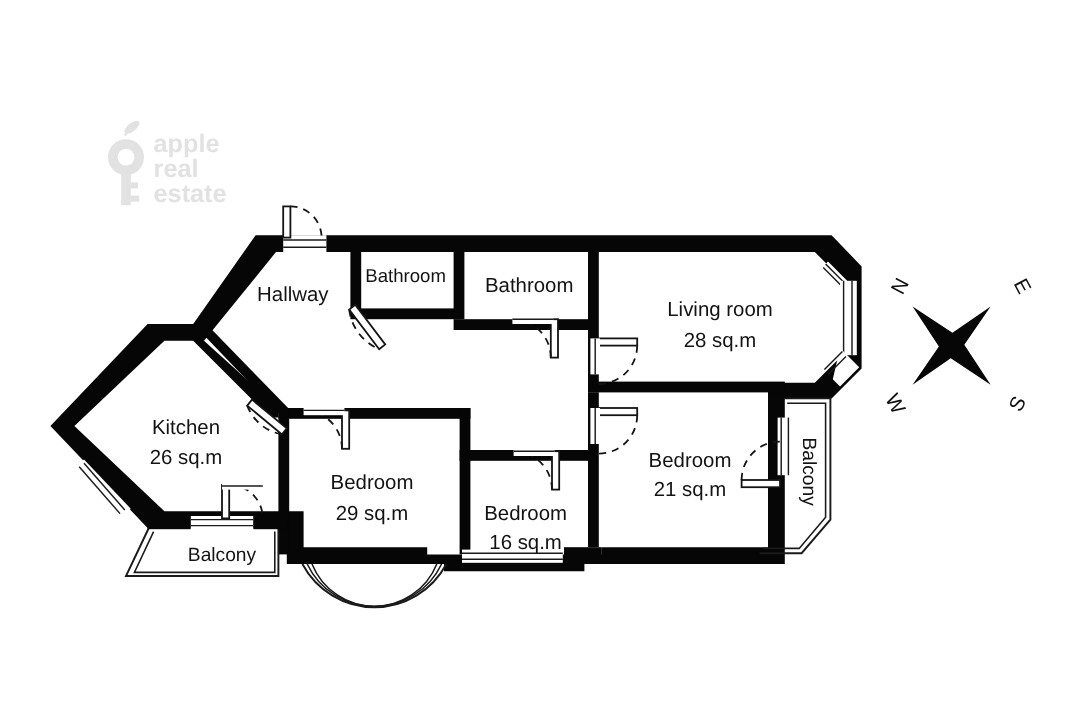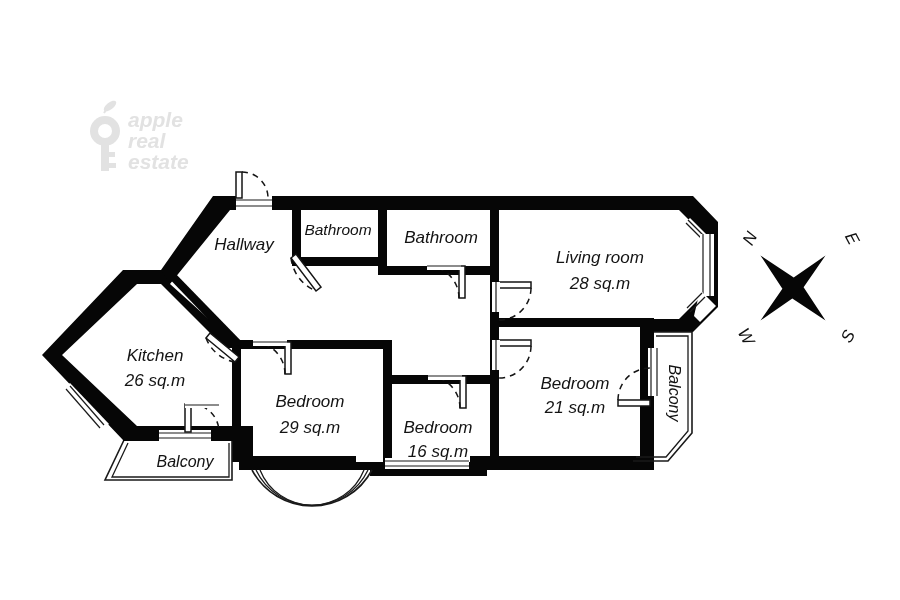--- a/index.html
+++ b/index.html
@@ -13,21 +13,20 @@
     height: 600px;
     overflow: hidden;
     font-family: "Liberation Sans", sans-serif;
     position: relative;
   }
   #plan-root {
     position: absolute;
     left: 0; top: 0;
     width: 900px;
     height: 424px;
-    font-style: italic;
   }
   svg#floorplan {
     display: block;
     width: 900px;
     height: 600px;
   }
   .wall      { fill: #060606; stroke: none; }
   .thinwall  { fill: none; stroke: #1a1a1a; stroke-width: 1.6; }
   .thinwall2 { fill: none; stroke: #1a1a1a; stroke-width: 1.3; }
   .doorleaf  { fill: #ffffff; stroke: #141414; stroke-width: 1.5; }

